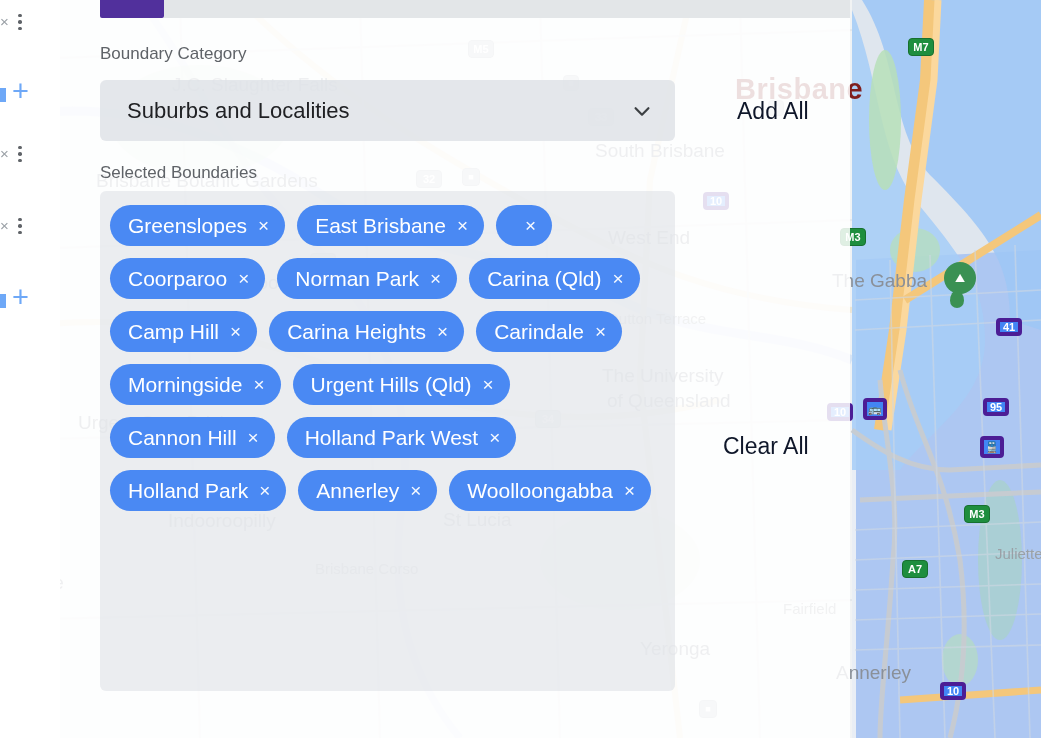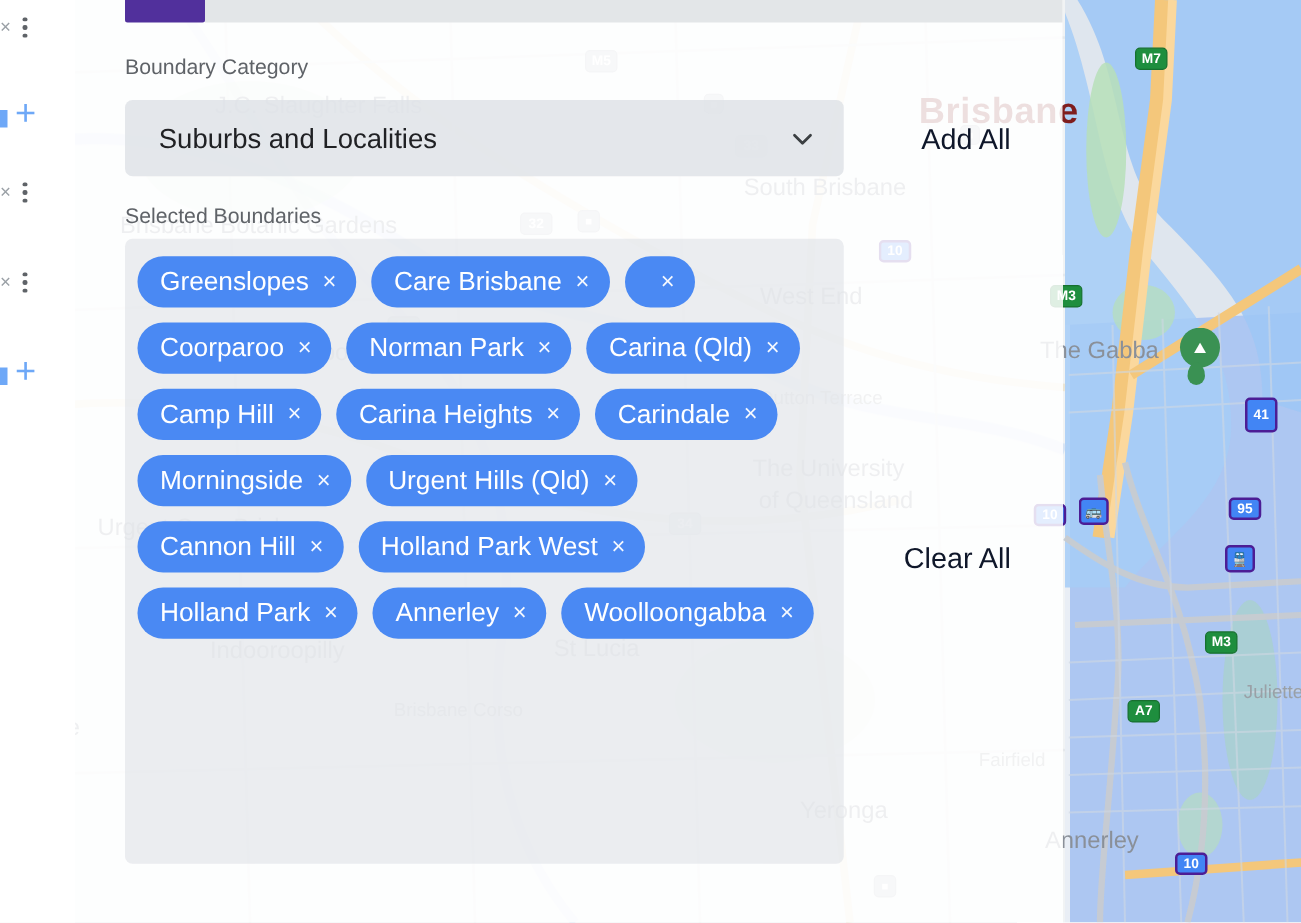--- a/index.html
+++ b/index.html
@@ -37,21 +37,21 @@
 
   .shield {
     position: absolute;
     border-radius: 4px;
     color: #fff;
     font-size: 11px;
     font-weight: bold;
     display: flex; align-items: center; justify-content: center;
     font-family: "Liberation Sans", sans-serif;
   }
-  .shield.blue { background: #4285f4; border: 2px solid #4c1d95; }
+  .shield.blue { background: #4285f4; border: 4px solid #4c1d95; }
   .shield.green { background: #1e8e3e; border: 1px solid #17702f; }
   .shield.grey { background: #c7cdd4; border: 1px solid #b6bcc4; color:#fff;}
 
   .poi {
     position: absolute;
     border-radius: 50%;
     display: flex; align-items:center; justify-content:center;
     font-size: 12px;
     color: #fff;
   }
@@ -305,21 +305,21 @@
         <div class="map-label sm" style="left: 995px; top: 545px;">Juliette</div>
         <div class="map-label sm" style="left: 783px; top: 600px;">Fairfield</div>
         <div class="map-label mid" style="left: 30px; top: 450px;">illy</div>
         <div class="map-label mid" style="left: 28px; top: 470px;">ool</div>
         <div class="map-label mid" style="left: 38px; top: 122px;">ea</div>
         <div class="map-label mid" style="left: 28px; top: 572px;">lege</div>
       </div>
     <div id="map-shields">
         <div class="shield green" style="left: 908px; top: 38px; width: 26px; height: 18px;">M7</div>
         <div class="shield green" style="left: 840px; top: 228px; width: 26px; height: 18px;">M3</div>
-        <div class="shield blue" style="left: 996px; top: 318px; width: 26px; height: 28px;">41</div>
+        <div class="shield blue" style="left: 996px; top: 318px; width: 26px; height: 18px;">41</div>
         <div class="shield blue" style="left: 983px; top: 398px; width: 26px; height: 18px;">95</div>
         <div class="shield green" style="left: 964px; top: 505px; width: 26px; height: 18px;">M3</div>
         <div class="shield green" style="left: 902px; top: 560px; width: 26px; height: 18px;">A7</div>
         <div class="shield blue" style="left: 940px; top: 682px; width: 26px; height: 18px;">10</div>
         <div class="shield blue" style="left: 703px; top: 192px; width: 26px; height: 18px;">10</div>
         <div class="shield blue" style="left: 827px; top: 403px; width: 26px; height: 18px;">10</div>
         <div class="shield grey" style="left: 588px; top: 108px; width: 26px; height: 18px;">33</div>
         <div class="shield grey" style="left: 468px; top: 40px; width: 26px; height: 18px;">M5</div>
         <div class="shield grey" style="left: 416px; top: 170px; width: 26px; height: 18px;">32</div>
         <div class="shield grey" style="left: 535px; top: 410px; width: 26px; height: 18px;">34</div>
@@ -391,21 +391,21 @@
   <div class="field-label" style="left:100px; top:163px;">Selected Boundaries</div>
 
   <div id="boundaries-box"></div>
 
   <div id="chip-wrap">
       <div class="chip">
         <span>Greenslopes</span>
         <span class="chip-x">×</span>
       </div>
       <div class="chip">
-        <span>Care Brisbane</span>
+        <span>East Brisbane</span>
         <span class="chip-x">×</span>
       </div>
       <div class="chip">
         <span class="chip-x">×</span>
       </div>
       <div class="chip">
         <span>Coorparoo</span>
         <span class="chip-x">×</span>
       </div>
       <div class="chip">

